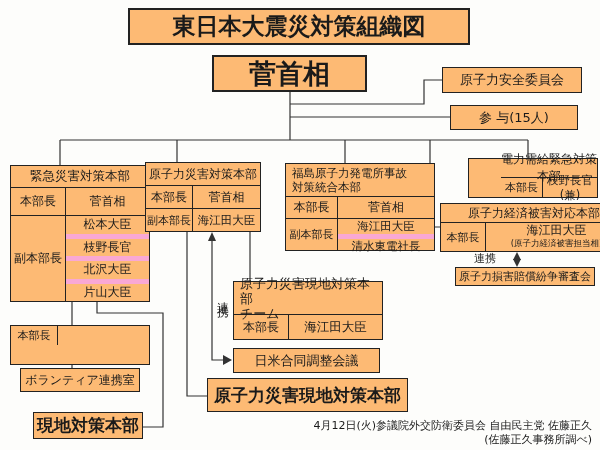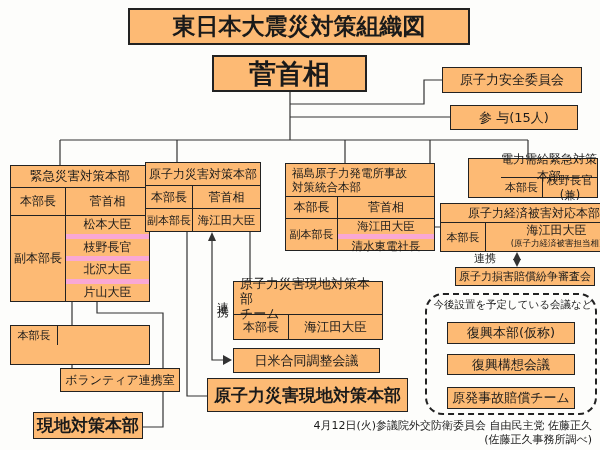--- a/index.html
+++ b/index.html
@@ -138,40 +138,28 @@
         <span style="font-size:8.5px;">(原子力経済被害担当相)</span>
       </div>
     </div>
   </div>
 
   <div class="renkei-h" style="left:474px;top:251px;">連携</div>
   <div class="box center" style="left:455px;top:267px;width:140px;height:19px;font-size:11px;">
     <span>原子力損害賠償紛争審査会</span>
   </div>
 
-  <div class="dashedbox" style="left:425px;top:293px;width:172px;height:122px;">
-    <div class="abs" style="left:0;top:3px;width:172px;text-align:center;font-size:10.5px;">今後設置を予定している会議など</div>
-    <div class="box center" style="left:20px;top:27px;width:128px;height:22px;font-size:13px;">
-      <span>復興本部(仮称)</span>
-    </div>
-    <div class="box center" style="left:20px;top:59px;width:128px;height:21px;font-size:13px;">
-      <span>復興構想会議</span>
-    </div>
-    <div class="box center" style="left:20px;top:92px;width:128px;height:22px;font-size:13px;">
-      <span>原発事故賠償チーム</span>
-    </div>
-  </div>
 
   <div class="box" style="left:10px;top:325px;width:140px;height:40px;font-size:11px;">
     <div class="row" style="height:19px;">
       <div class="lbl" style="width:47px;">本部長</div>
     </div>
   </div>
 
-  <div class="box center" style="left:20px;top:368px;width:120px;height:24px;font-size:12px;margin-left:40px;">
+  <div class="box center" style="left:20px;top:368px;width:120px;height:24px;font-size:12px;">
     <span>ボランティア連携室</span>
   </div>
 
   <div class="box center bigbold" style="left:33px;top:412px;width:110px;height:27px;font-size:17px;">
     <span>現地対策本部</span>
   </div>
 
   <div class="renkei-v" style="left:214px;top:292px;">連携</div>
 
   <div class="box" style="left:233px;top:281px;width:150px;height:59px;font-size:13px;">

